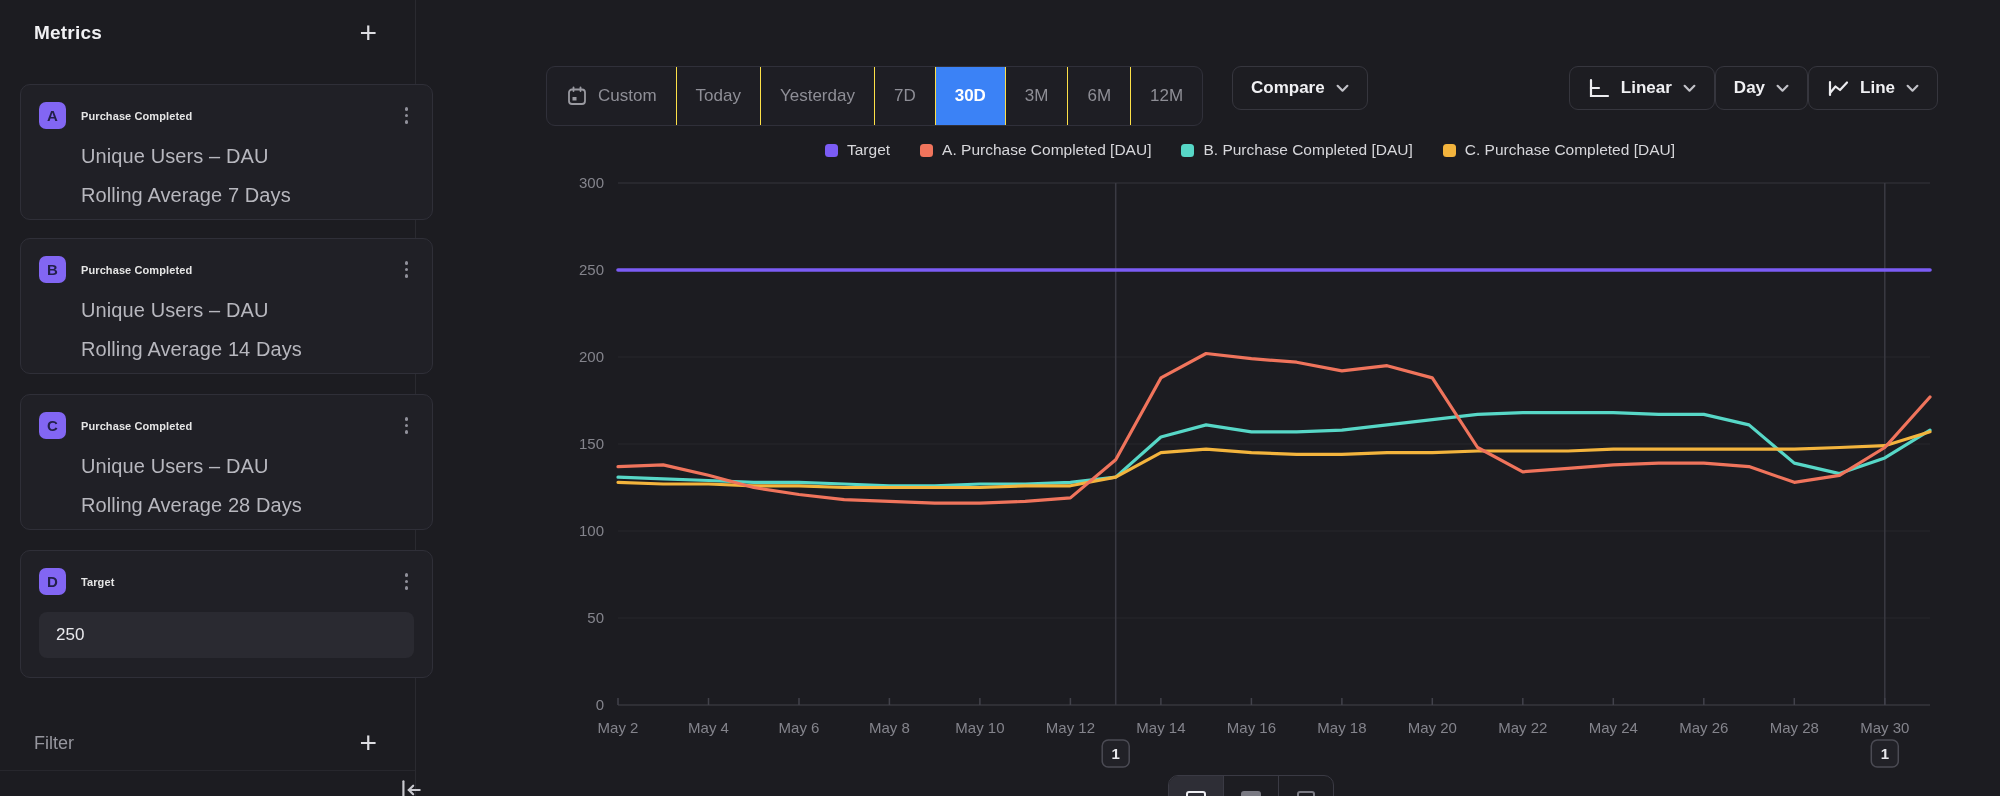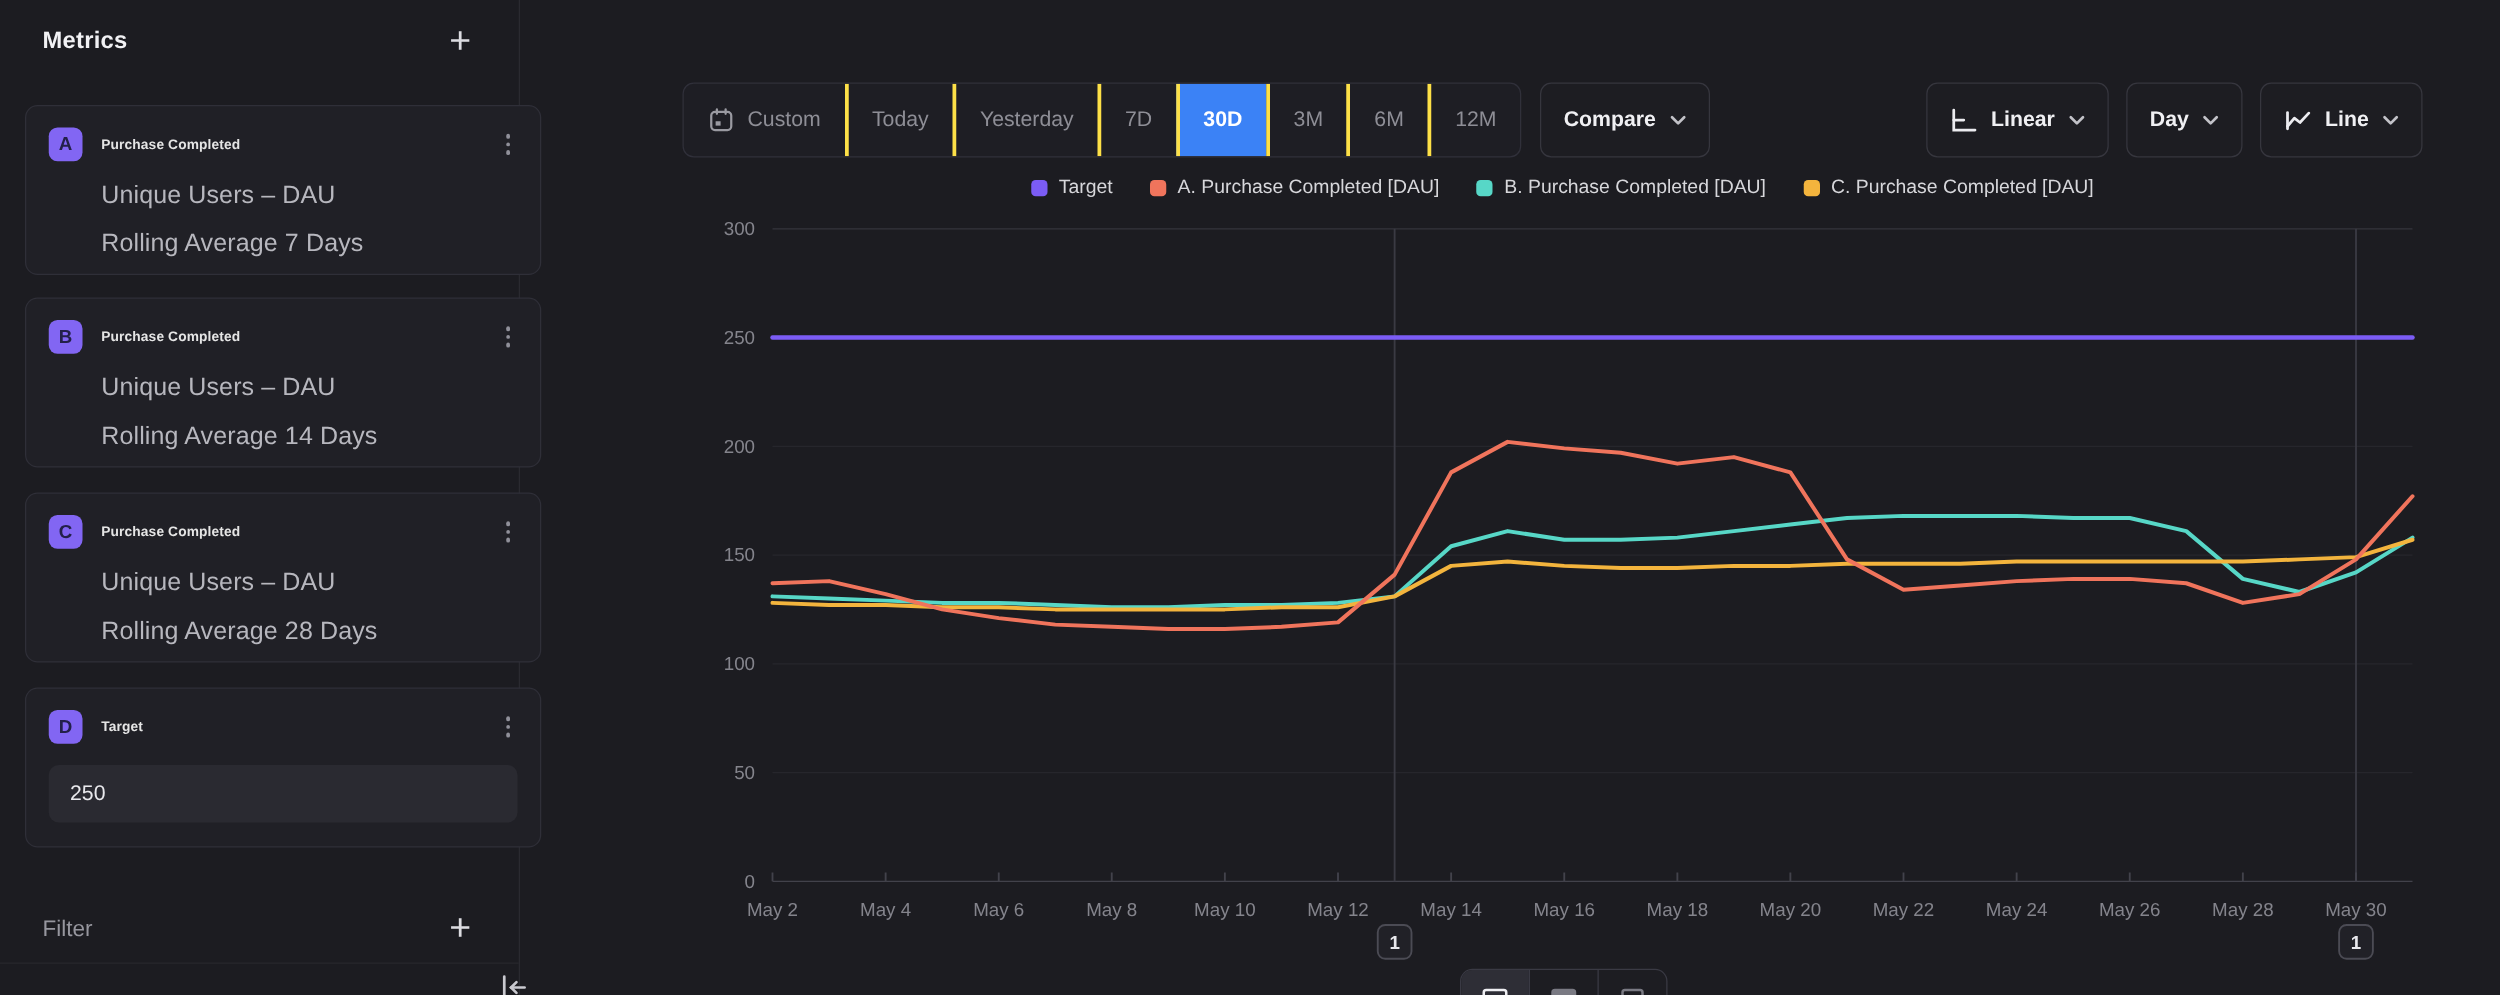--- a/index.html
+++ b/index.html
@@ -26,26 +26,26 @@
   .kebab span{width:3.5px;height:3.5px;border-radius:50%;background:#90909a}
   .card-sub{margin:16px 0 0 42px;font-size:20px;color:#b7b7be;letter-spacing:.1px}
   .target-input{margin-top:17px;height:46px;background:#2a2a31;border-radius:8px;display:flex;align-items:center;padding:0 17px;font-size:17px;color:#e9e9ed;cursor:text}
   .filter-row{position:absolute;left:34px;right:38px;top:730px;display:flex;justify-content:space-between;align-items:center}
   .filter-title{font-size:18px;font-weight:400;color:#96969e}
   .sb-divider{position:absolute;left:0;right:0;top:770px;height:1px;background:#27272d}
   .collapse-btn{position:absolute;left:398px;top:777px;background:none;border:none;padding:0;cursor:pointer}
   
   .main{position:absolute;left:460px;top:0;width:1540px;height:796px}
   .toolbar-left{position:absolute;left:86px;top:66px;height:60px;display:flex;align-items:stretch;background:#1e1e24;border:1px solid #30303a;border-radius:9px;overflow:hidden;box-sizing:border-box}
-  .seg{display:flex;align-items:center;gap:10px;padding:0 19px;font-size:17px;color:#8e8e96;border-left:3px solid #fde047;cursor:pointer;white-space:nowrap}
+  .seg{display:flex;align-items:center;gap:10px;padding:0 19px;font-size:17px;color:#8e8e96;border-left:1px solid #fde047;cursor:pointer;white-space:nowrap}
   .seg:first-child{border-left:none}
   .seg.active{background:#3b82f6;color:#ffffff;font-weight:700}
-  .btn{display:flex;align-items:center;gap:11px;height:60px;padding:0 18px;border:1px solid #36363e;border-radius:9px;font-size:17px;font-weight:700;color:#f0f0f3;box-sizing:border-box;background:#1d1d22;cursor:pointer;white-space:nowrap}
+  .btn{display:flex;align-items:center;gap:11px;height:44px;padding:0 18px;border:1px solid #36363e;border-radius:9px;font-size:17px;font-weight:700;color:#f0f0f3;box-sizing:border-box;background:#1d1d22;cursor:pointer;white-space:nowrap}
   #compare-btn{position:absolute;left:772px;top:66px}
-  .toolbar-right{position:absolute;right:62px;top:66px;display:flex;gap:14px}
+  .toolbar-right{position:absolute;right:62px;top:66px;display:flex;}
   
   .legend{position:absolute;left:0;right:0;top:141px;display:flex;justify-content:center;gap:30px;padding-left:40px}
   .legend-item{display:flex;align-items:center;gap:9px;font-size:15.5px;color:#d7d7db;cursor:pointer}
   .legend-swatch{width:13px;height:13px;border-radius:3.5px;flex:none}
   
   #chart{position:absolute;left:0;top:0;width:1540px;height:796px;pointer-events:none}
   #chart text.axis-lb{font-family:"Liberation Sans",sans-serif;font-size:15px;fill:#84848c}
   #chart text.badge-lb{font-family:"Liberation Sans",sans-serif;font-size:15px;font-weight:700;fill:#e8e8ec}
   
   .bottom-switcher{position:absolute;left:708px;top:775px;display:flex;border:1px solid #3a3a44;border-radius:10px;overflow:hidden;background:#1d1d22}

